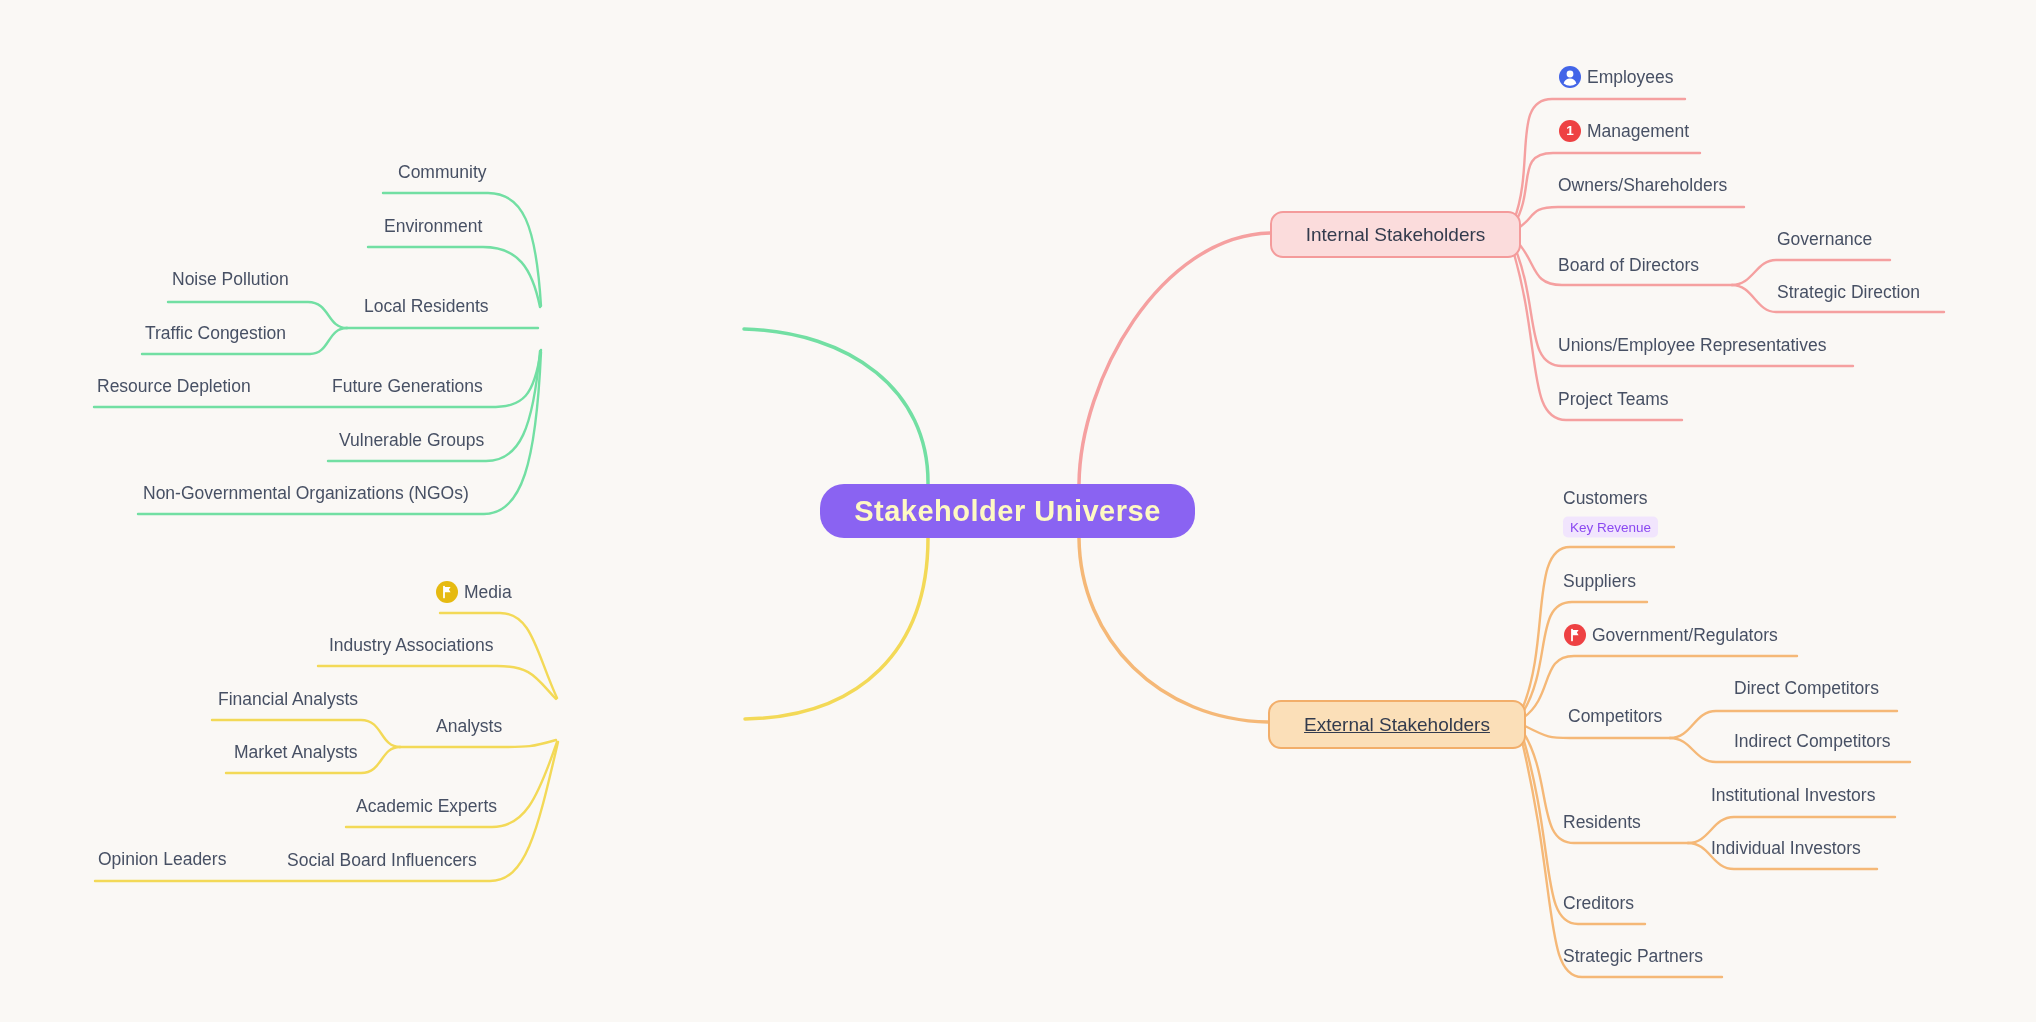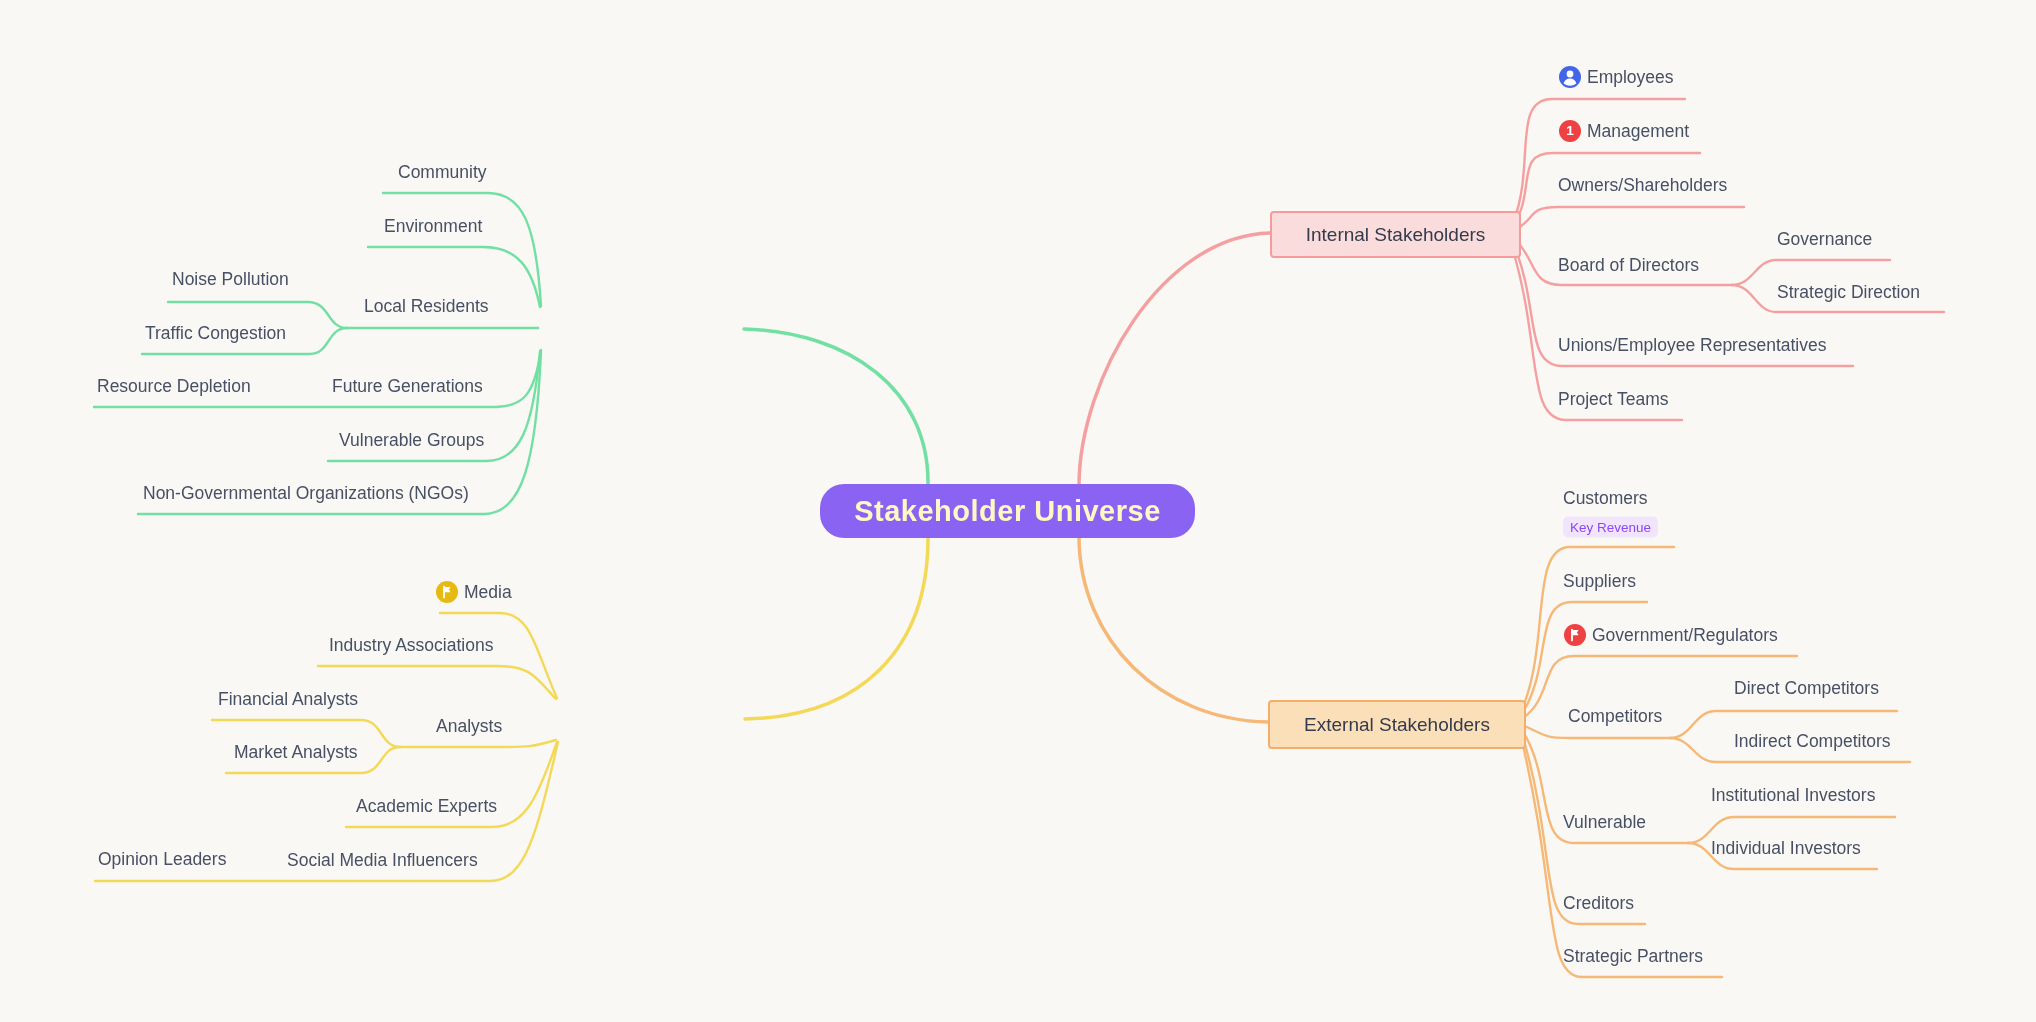--- a/index.html
+++ b/index.html
@@ -7,23 +7,23 @@
           font-family:"Liberation Sans","DejaVu Sans",sans-serif;}
   #edges{position:absolute;left:0;top:0;width:2036px;height:1022px;}
   #edges path{fill:none;stroke-linecap:round;stroke-linejoin:round;}
   .edge-main{stroke-width:3.5px;}
   .edge-child{stroke-width:2.4px;}
   .pink{stroke:#f5a0a0;} .orange{stroke:#f5b877;} .green{stroke:#72dfa3;} .yellow{stroke:#f3d957;}
 
   .lbl{position:absolute;transform:translateY(-50%);white-space:nowrap;
        font-size:17.5px;color:#475064;display:flex;align-items:center;gap:6px;}
   .pill{position:absolute;display:flex;align-items:center;justify-content:center;
-        border-radius:4px;border:2px solid;font-size:19px;color:#333b4d;white-space:nowrap;}
+        border-radius:13px;border:2px solid;font-size:19px;color:#333b4d;white-space:nowrap;}
   .pill.internal{background:#fbdcdc;border-color:#f49b9b;}
-  .pill.external{background:#fbdfb8;border-color:#f2ae6a;}
+  .pill.external{background:#fbdfb8;border-color:#f2ae6a;text-decoration:underline;}
   .pill.impacted{background:#d0f6e1;border-color:#77dfa4;}
   .pill.influencers{background:#fcf7cc;border-color:#f0d84f;}
   .center-node{position:absolute;display:flex;align-items:center;justify-content:center;
         background:#8a63f2;border-radius:24px;color:#fef9c3;font-size:29px;font-weight:bold;
         letter-spacing:.5px;white-space:nowrap;}
   .badge{width:22px;height:22px;border-radius:50%;flex:0 0 auto;display:flex;
          align-items:center;justify-content:center;overflow:hidden;}
   .badge.blue{background:#4365e8;} .badge.red{background:#ee4143;} .badge.gold{background:#e6ba10;}
   .badge .num{color:#fff;font-size:13.5px;font-weight:bold;line-height:1;}
   .tag{position:absolute;transform:translateY(-50%);background:#f1e5fd;color:#8b49f1;
@@ -115,21 +115,21 @@
       <svg width="22" height="22" viewBox="0 0 22 22">
           <path d="M8 5.6 v10.8" stroke="#fff" stroke-width="1.8" stroke-linecap="round"></path>
           <path d="M8 5.9 h6.6 l-1.7 2.7 1.7 2.7 H 8 z" fill="#fff"></path>
         </svg>
     </span>
     <span>Government/Regulators</span>
   </div>
   <div class="lbl" style="left:1568px;top:716px;">Competitors</div>
   <div class="lbl" style="left:1734px;top:688px;">Direct Competitors</div>
   <div class="lbl" style="left:1734px;top:741px;">Indirect Competitors</div>
-  <div class="lbl" style="left:1563px;top:822px;">Vulnerable</div>
+  <div class="lbl" style="left:1563px;top:822px;">Residents</div>
   <div class="lbl" style="left:1711px;top:795px;">Institutional Investors</div>
   <div class="lbl" style="left:1711px;top:848px;">Individual Investors</div>
   <div class="lbl" style="left:1563px;top:903px;">Creditors</div>
   <div class="lbl" style="left:1563px;top:956px;">Strategic Partners</div>
 
   <div class="lbl" style="left:398px;top:172px;">Community</div>
   <div class="lbl" style="left:384px;top:226px;">Environment</div>
   <div class="lbl" style="left:364px;top:306px;">Local Residents</div>
   <div class="lbl" style="left:172px;top:279px;">Noise Pollution</div>
   <div class="lbl" style="left:145px;top:333px;">Traffic Congestion</div>
@@ -145,16 +145,16 @@
           <path d="M8 5.9 h6.6 l-1.7 2.7 1.7 2.7 H 8 z" fill="#fff"></path>
         </svg>
     </span>
     <span>Media</span>
   </div>
   <div class="lbl" style="left:329px;top:645px;">Industry Associations</div>
   <div class="lbl" style="left:436px;top:726px;">Analysts</div>
   <div class="lbl" style="left:218px;top:699px;">Financial Analysts</div>
   <div class="lbl" style="left:234px;top:752px;">Market Analysts</div>
   <div class="lbl" style="left:356px;top:806px;">Academic Experts</div>
-  <div class="lbl" style="left:287px;top:860px;">Social Media Influencers</div>
+  <div class="lbl" style="left:287px;top:860px;">Social Board Influencers</div>
   <div class="lbl" style="left:98px;top:859px;">Opinion Leaders</div>
 
 </div>
 
 </body></html>

